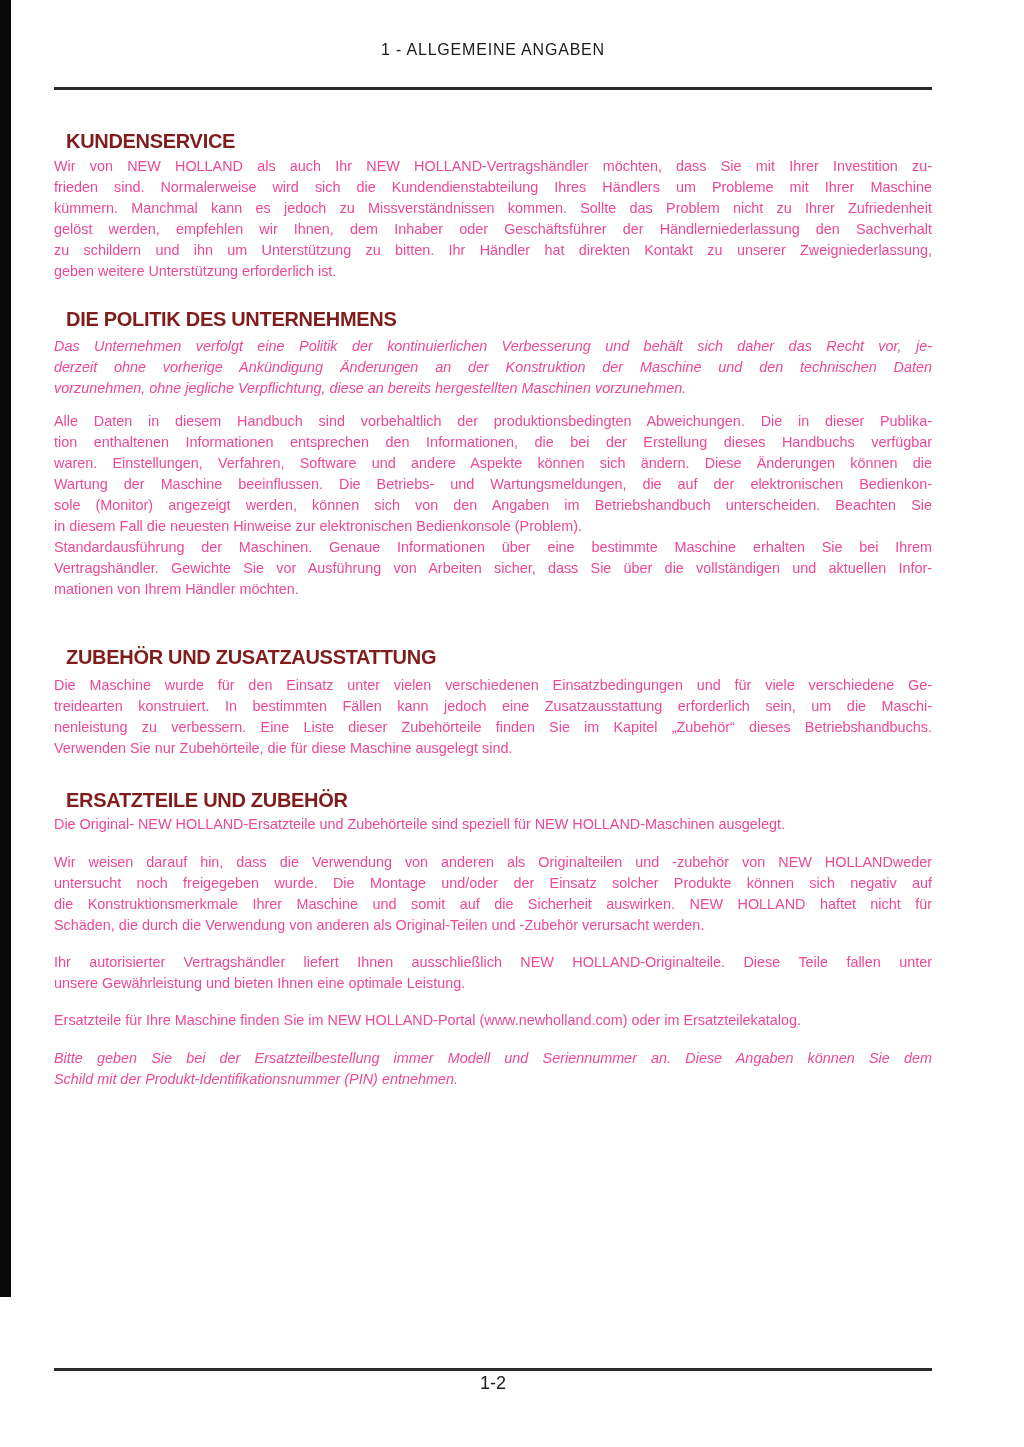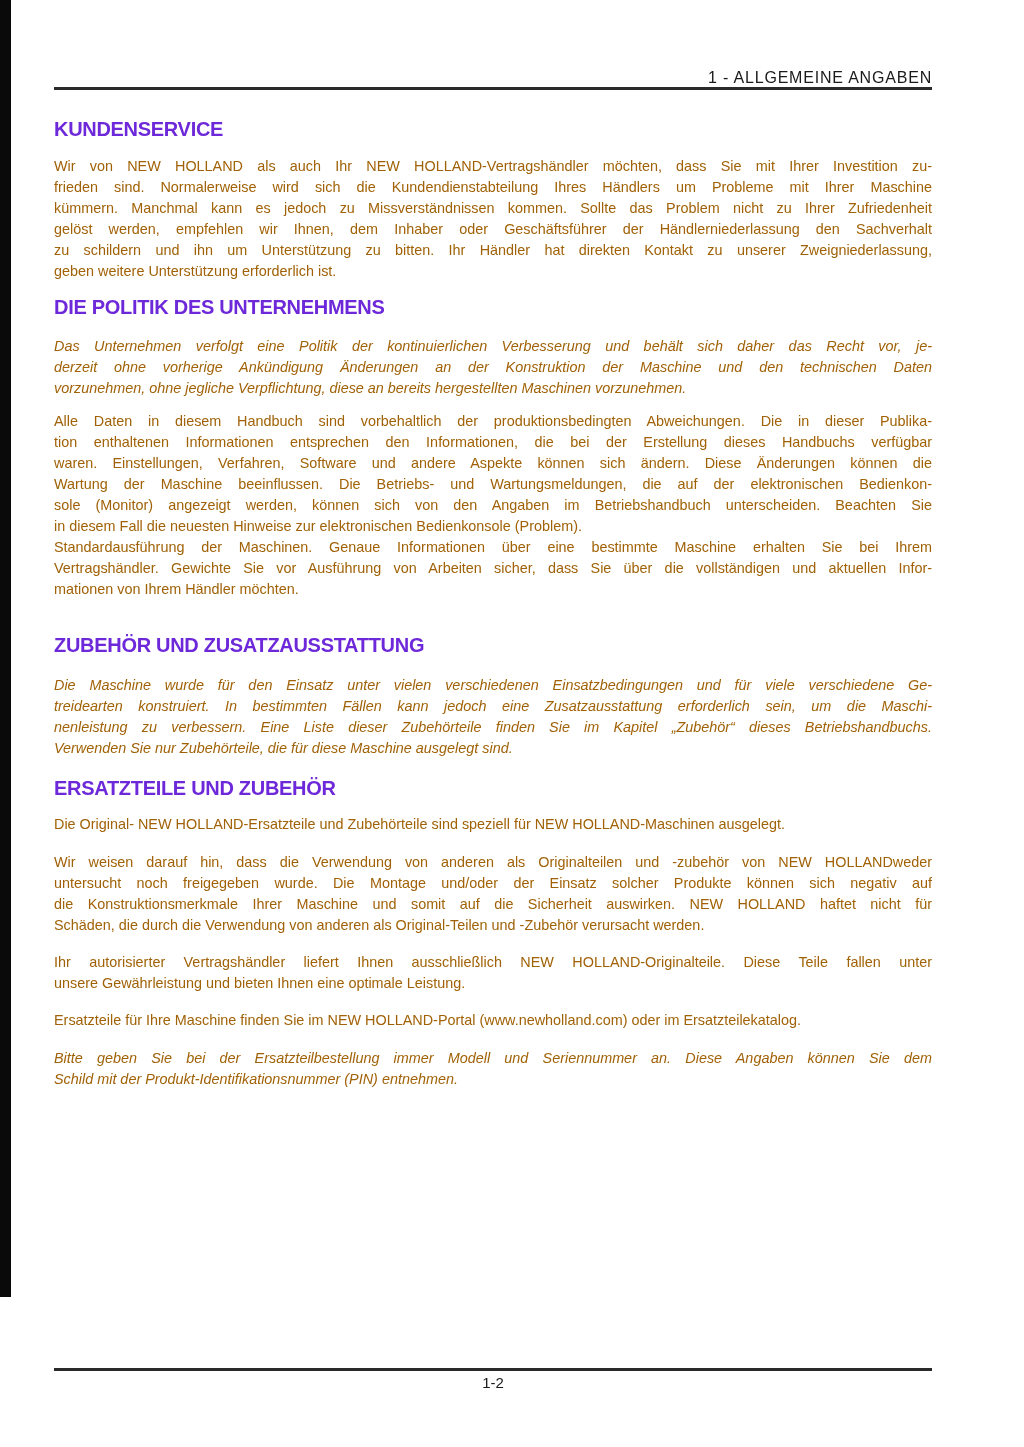--- a/index.html
+++ b/index.html
@@ -10,40 +10,40 @@
     font-family:"Liberation Sans","DejaVu Sans",sans-serif;
     color:#1e1e1e;
     overflow:hidden;
   }
   .edge-bar{
     position:absolute;left:0;top:0;width:11px;height:1297px;
     background:#0a0a0a;
   }
   .col{position:absolute;left:54px;width:878px;}
   .running-header{
-    top:68px;text-align:right;
+    top:40px;text-align:center;
     font-size:16px;line-height:20px;letter-spacing:0.8px;color:#1a1a1a;
   }
   .rule{position:absolute;left:54px;width:878px;height:3px;background:#2a2a2a;}
   .rule-top{top:87px;}
   .rule-bottom{top:1368px;}
   h2.sec{
-    margin:0;font-size:20px;line-height:24px;font-weight:bold;
-    letter-spacing:-0.3px;color:#6d28d9;
+    margin:12px;font-size:20px;line-height:24px;font-weight:bold;
+    letter-spacing:-0.3px;color:#7f1d1d;
   }
   .h1{top:117px;} .h2{top:295px;} .h3{top:633px;} .h4{top:776px;}
-  .para{font-size:14.4px;line-height:21px;color:#a16207;}
+  .para{font-size:14.4px;line-height:21px;color:#ec4899;}
   .para .ln{text-align:justify;text-align-last:justify;}
   .para .ln:last-child{text-align-last:left;}
   .p1{top:156px;} .p2{top:336px;font-style:italic;} .p3a{top:411px;} .p3b{top:537px;}
-  .p4{top:675px;font-style:italic;} .p5{top:814px;} .p6{top:852px;} .p7{top:952px;}
+  .p4{top:675px;} .p5{top:814px;} .p6{top:852px;} .p7{top:952px;}
   .p8{top:1010px;} .p9{top:1048px;font-style:italic;}
   .page-number{
     top:1373px;text-align:center;
-    font-size:15px;line-height:20px;color:#1a1a1a;
+    font-size:18px;line-height:20px;color:#1a1a1a;
   }
 </style>
 </head>
 <body>
 
 <div class="page">
 
   <div class="edge-bar"></div>
 
   <div class="col running-header">1 - ALLGEMEINE ANGABEN</div>

